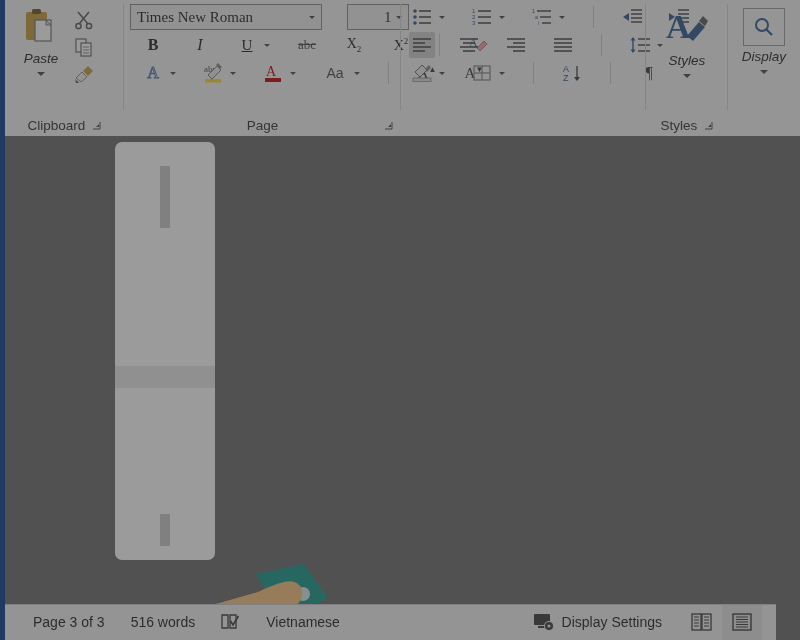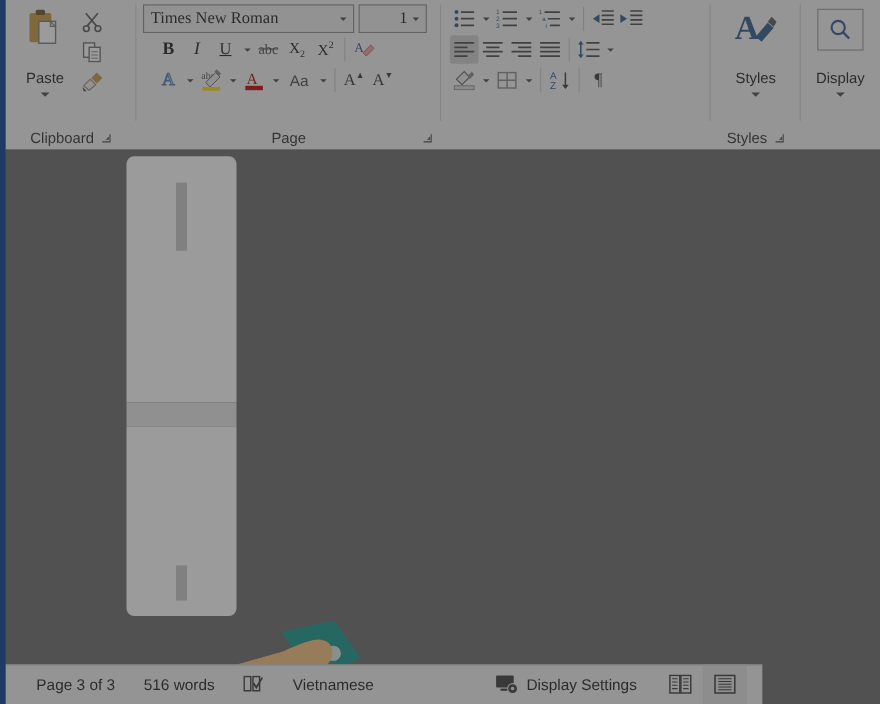--- a/index.html
+++ b/index.html
@@ -40,40 +40,40 @@
   
   .btn {
     display: flex; align-items: center; justify-content: center;
     border-radius: 2px; cursor: default;
   }
   .btn.active { background: #cfcfcf; }
   .big-btn {
     width: 56px; height: 84px; display: flex; flex-direction: column;
     align-items: center; justify-content: flex-start; padding-top: 4px;
   }
-  .big-btn .cap { font-size: 13.5px; color: #222; margin-top: 17px; }
+  .big-btn .cap { font-size: 13.5px; color: #222; margin-top: 3px; font-style: italic; }
   .caret { width: 0; height: 0; border-left: 4px solid transparent;
            border-right: 4px solid transparent; border-top: 4px solid #4a4a4a; }
   .caret-sm { width: 0; height: 0; border-left: 3.5px solid transparent;
            border-right: 3.5px solid transparent; border-top: 3.5px solid #4a4a4a; }
   .icon-btn { width: 26px; height: 26px; }
   .split { display: flex; align-items: center; }
   .split .caret-wrap { width: 13px; height: 26px; display: flex;
       align-items: center; justify-content: center; }
   .vsep { width: 1px; height: 22px; background: #cbcbcb; margin: 0 4px; }
 
   
   .g-clip { width: 119px; }
   .g-clip .group-body { padding-left: 8px; gap: 2px; }
   .clip-right { display: flex; flex-direction: column; gap: 1px; padding-top: 3px; }
 
   
   .g-font { width: 277px; }
   .g-font .group-body { flex-direction: column; padding-left: 6px; gap: 2px; }
-  .frow { display: flex; align-items: center; }
+  .frow { display: flex; align-items: center; gap: 21px; }
   .combo {
     height: 26px; background: #ededed; border: 1px solid #8a8a8a;
     display: flex; align-items: center; padding: 0 2px 0 6px;
     font-size: 15px; color: #1d1d1d; font-family: "Liberation Serif", serif;
   }
   .combo .cval { flex: 1; white-space: nowrap; overflow: hidden; }
   .combo .cbtn { width: 15px; display: flex; align-items: center; justify-content: center; }
   .font-name-combo { width: 192px; }
   .font-size-combo { width: 62px; margin-left: 4px; padding-left: 36px; }
 
@@ -108,21 +108,21 @@
     background: #e8e8e8;
   }
   .placeholder { position: absolute; background: #c8c8c8; width: 10px; }
   .ph-1 { left: 45px; top: 24px; height: 62px; }
 
   
   .hand { position: absolute; left: 195px; top: 422px; width: 130px; height: 100px; }
 
   
   .status {
-    position: absolute; left: 5px; top: 604px; width: 688px; height: 36px;
+    position: absolute; left: 5px; top: 604px; width: 771px; height: 36px;
     background: #f0f0f0; display: flex; align-items: center;
     font-size: 14px; color: #1d1d1d;
   }
   .status-top-line { position: absolute; left: 0; top: 0; width: 100%; height: 1px;
       background: #c9c9c9; }
   .st-item { display: flex; align-items: center; gap: 7px; white-space: nowrap; }
   .st-left { display: flex; align-items: center; gap: 26px; padding-left: 28px; }
   .st-right { margin-left: auto; display: flex; align-items: center; }
   .view-btn { width: 40px; height: 36px; display: flex; align-items: center;
       justify-content: center; }

